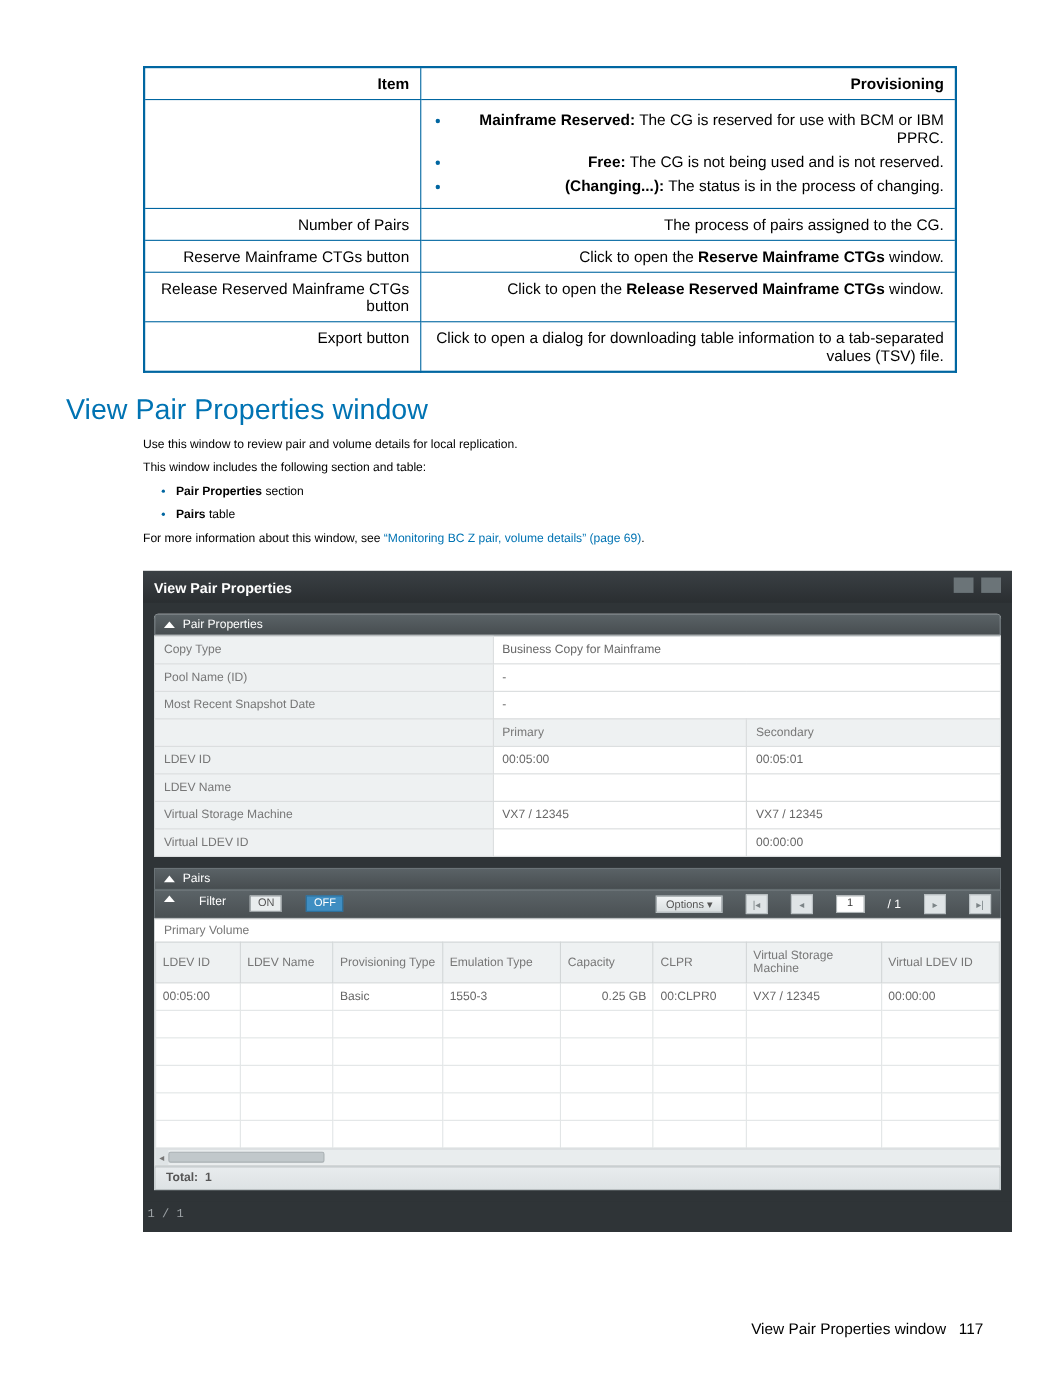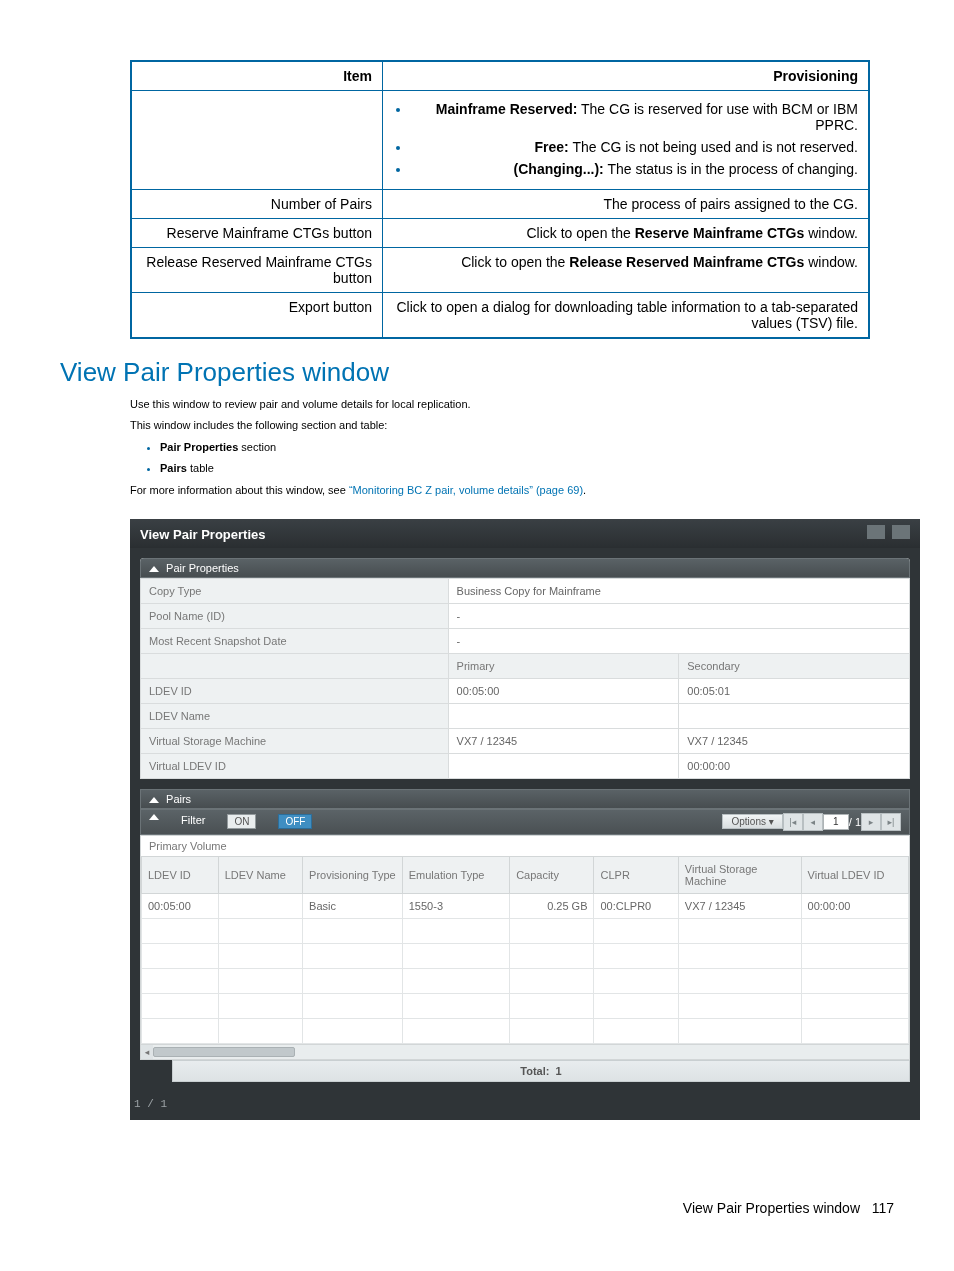--- a/index.html
+++ b/index.html
@@ -123,21 +123,21 @@
     border:1px solid #6b7377;
   }
   .filterbar .left { display:flex; gap:22px; }
   .tog2 { display:inline-block; width:0; height:0; border-left:5px solid transparent; border-right:5px solid transparent; border-bottom:6px solid #fff; }
   .btn-on {
     background:#e9edee; color:#555; padding:1px 6px; font-size:10px; border:1px solid #939a9d; display:inline-block;
   }
   .btn-off {
     background:#3f8ec2; color:#fff; padding:1px 6px; font-size:10px; border:1px solid #2c6e9a; display:inline-block;
   }
-  .filterbar .right { display:flex; align-items:center; gap:0; }
+  .filterbar .right { display:flex; align-items:center; gap:21px; }
   .navbtn { background:#dfe4e6; color:#7c8487; width:18px; height:16px; display:inline-flex; align-items:center; justify-content:center; font-size:9px; border:1px solid #b8bfc2;}
   .pagebox { background:#fff; color:#333; width:24px; text-align:center; height:14px; line-height:14px; border:1px solid #aeb4b6; font-size:10px;}
   .options-btn { background:linear-gradient(#f2f5f6,#d9dee0); color:#555; padding:1px 8px; border:1px solid #b8bfc2; font-size:10px;}
   .grid-wrap { background:#fff; border:1px solid #d2d6d7; }
   .grid-caption { color:#777; padding:4px 8px; font-size:11px; background:#fff; }
   table.grid {
     width:100%;
     border-collapse:collapse;
     color:#666;
     font-size:11px;
@@ -147,21 +147,21 @@
     background:#eef1f2; border:1px solid #d2d6d7; padding:6px 6px; text-align:left; font-weight:normal; color:#777;
   }
   table.grid td {
     border:1px solid #e2e5e6; padding:4px 6px; height:16px;
   }
   .scrollbar {
     height:14px; background:#e9edee; position:relative; border-top:1px solid #d2d6d7;
   }
   .scrollbar .thumb { position:absolute; left:12px; top:2px; height:8px; width:140px; background:#c1c8cb; border:1px solid #aab1b4; border-radius:2px;}
   .scrollbar .arrow { position:absolute; top:0; width:12px; height:14px; background:#dfe4e6; color:#777; text-align:center; line-height:14px; font-size:9px;}
-  .total-row { background:linear-gradient(#e8ecee,#dde2e4); color:#555; text-align:center; padding:4px 10px; font-weight:bold; font-size:11px; border:1px solid #c9cfd1;margin-left:32px;}
+  .total-row { background:linear-gradient(#e8ecee,#dde2e4); color:#555; text-align:left; padding:4px 10px; font-weight:bold; font-size:11px; border:1px solid #c9cfd1;}
   .page-indicator {
     color:#9da3a6; font-size:11px; padding:6px 4px 10px 4px; font-family: "Courier New", monospace; background:#2f3437;
   }
   .footer-btns {
     background: linear-gradient(#3a4043,#2c3133);
     padding:8px 12px;
     display:flex;
     justify-content:flex-end;
     gap:8px;
   }

